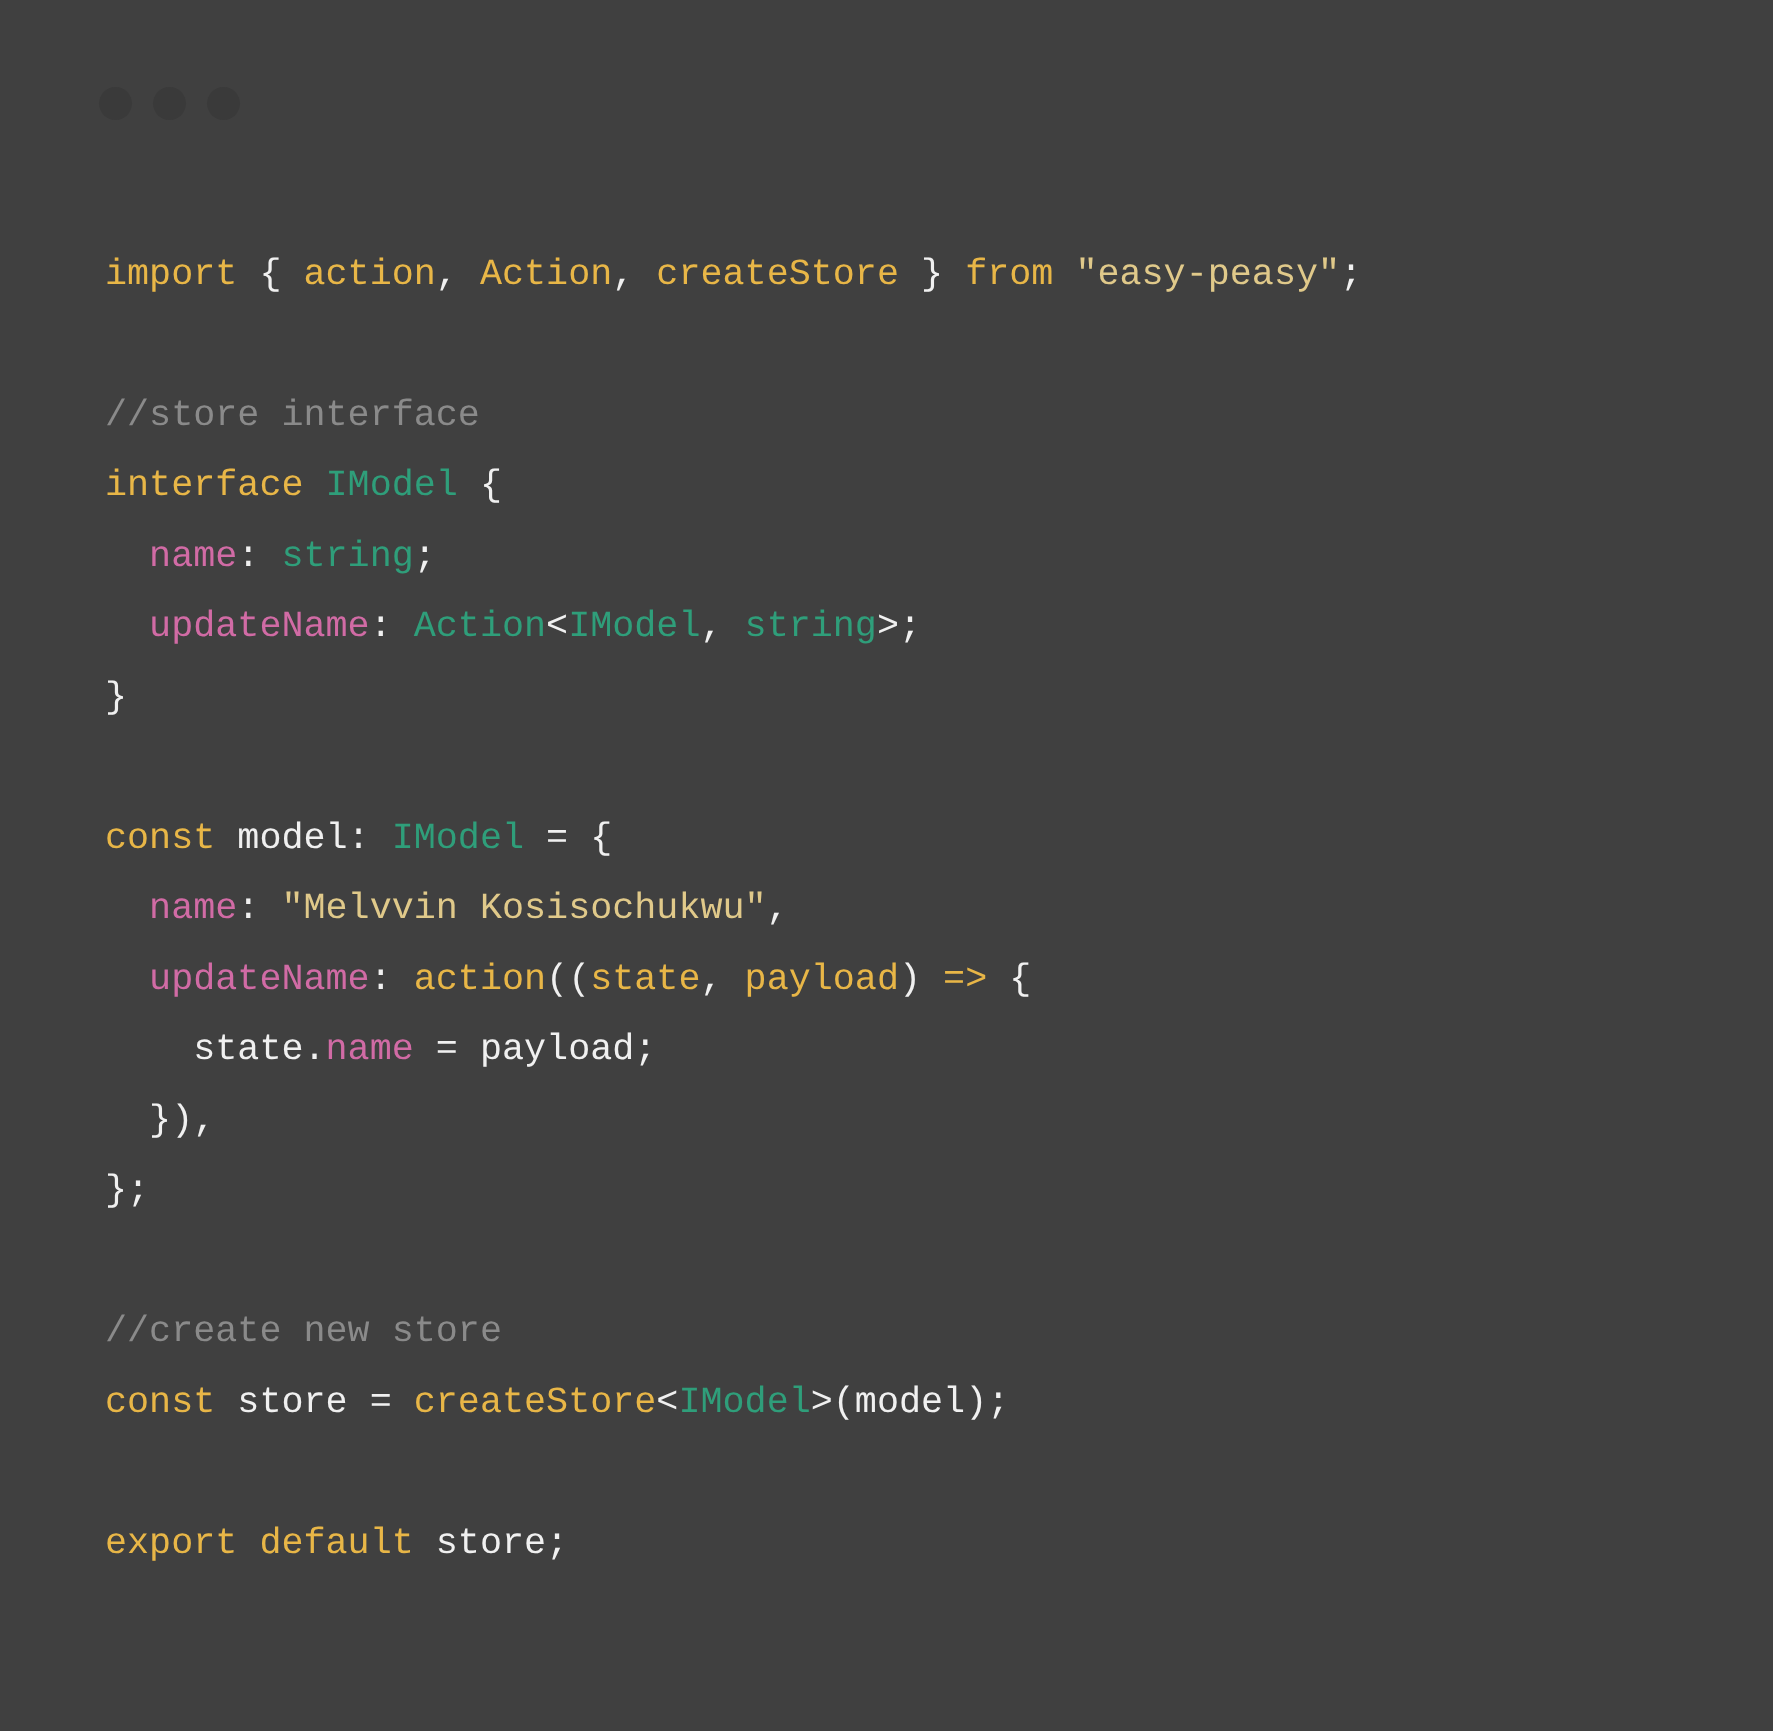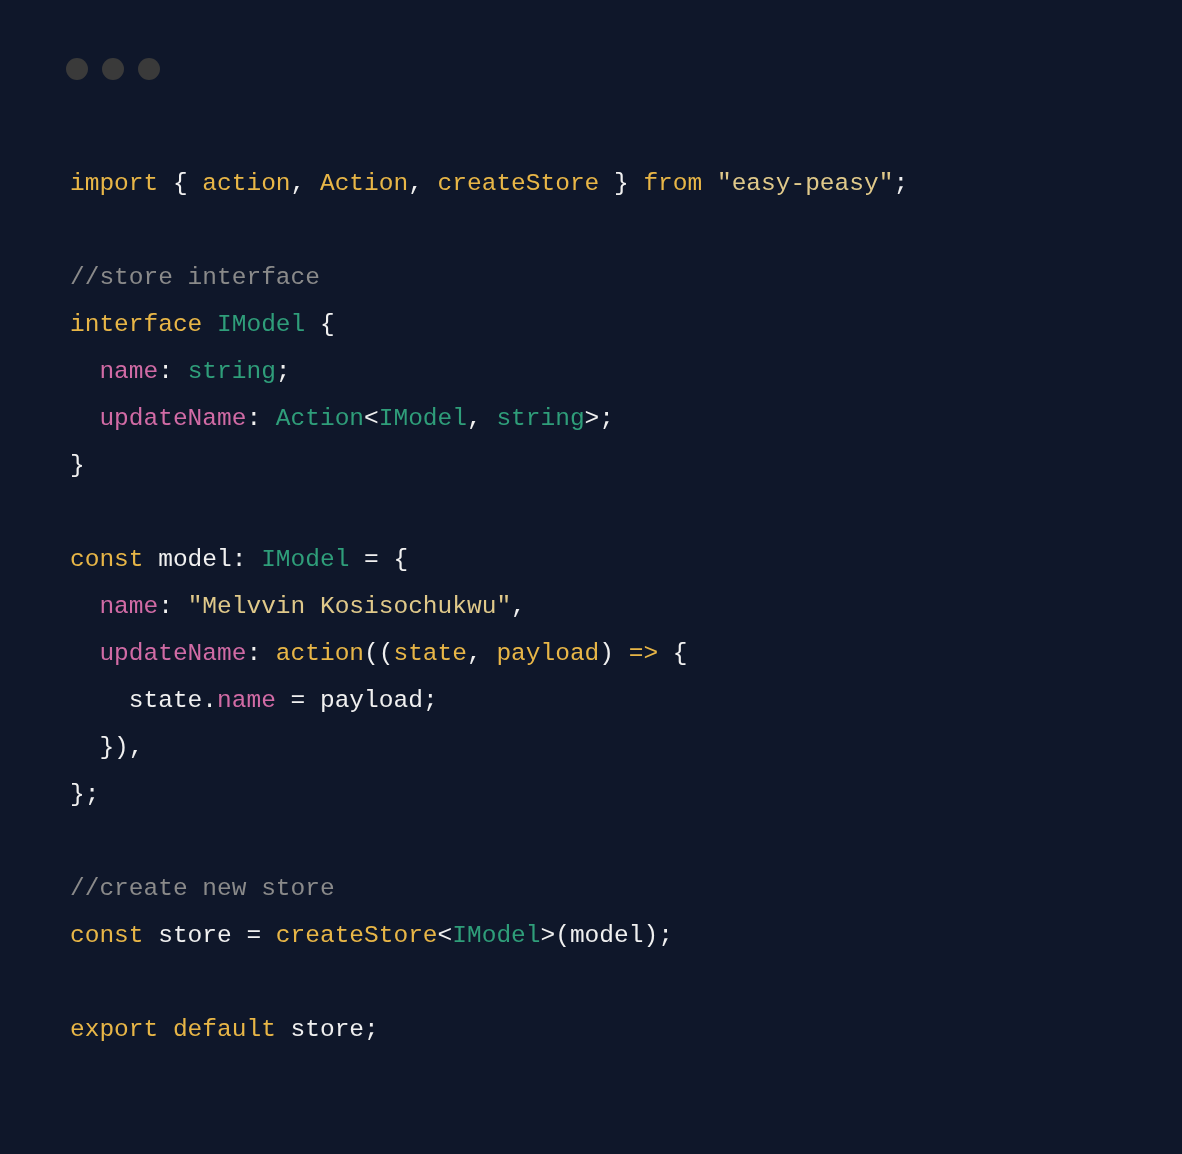--- a/index.html
+++ b/index.html
@@ -4,21 +4,21 @@
   <style>
     * { margin: 0; padding: 0; box-sizing: border-box; }
     body {
       background: #000;
       width: 1182px;
       height: 1154px;
       font-family: "Courier New", Courier, monospace;
       overflow: hidden;
     }
     .window {
-      background: #0f172a;
+      background: #404040;
       width: 100%;
       height: 100%;
       padding: 0;
     }
     .titlebar {
       display: flex;
       gap: 14px;
       padding: 58px 0 0 66px;
     }
     .dot {

